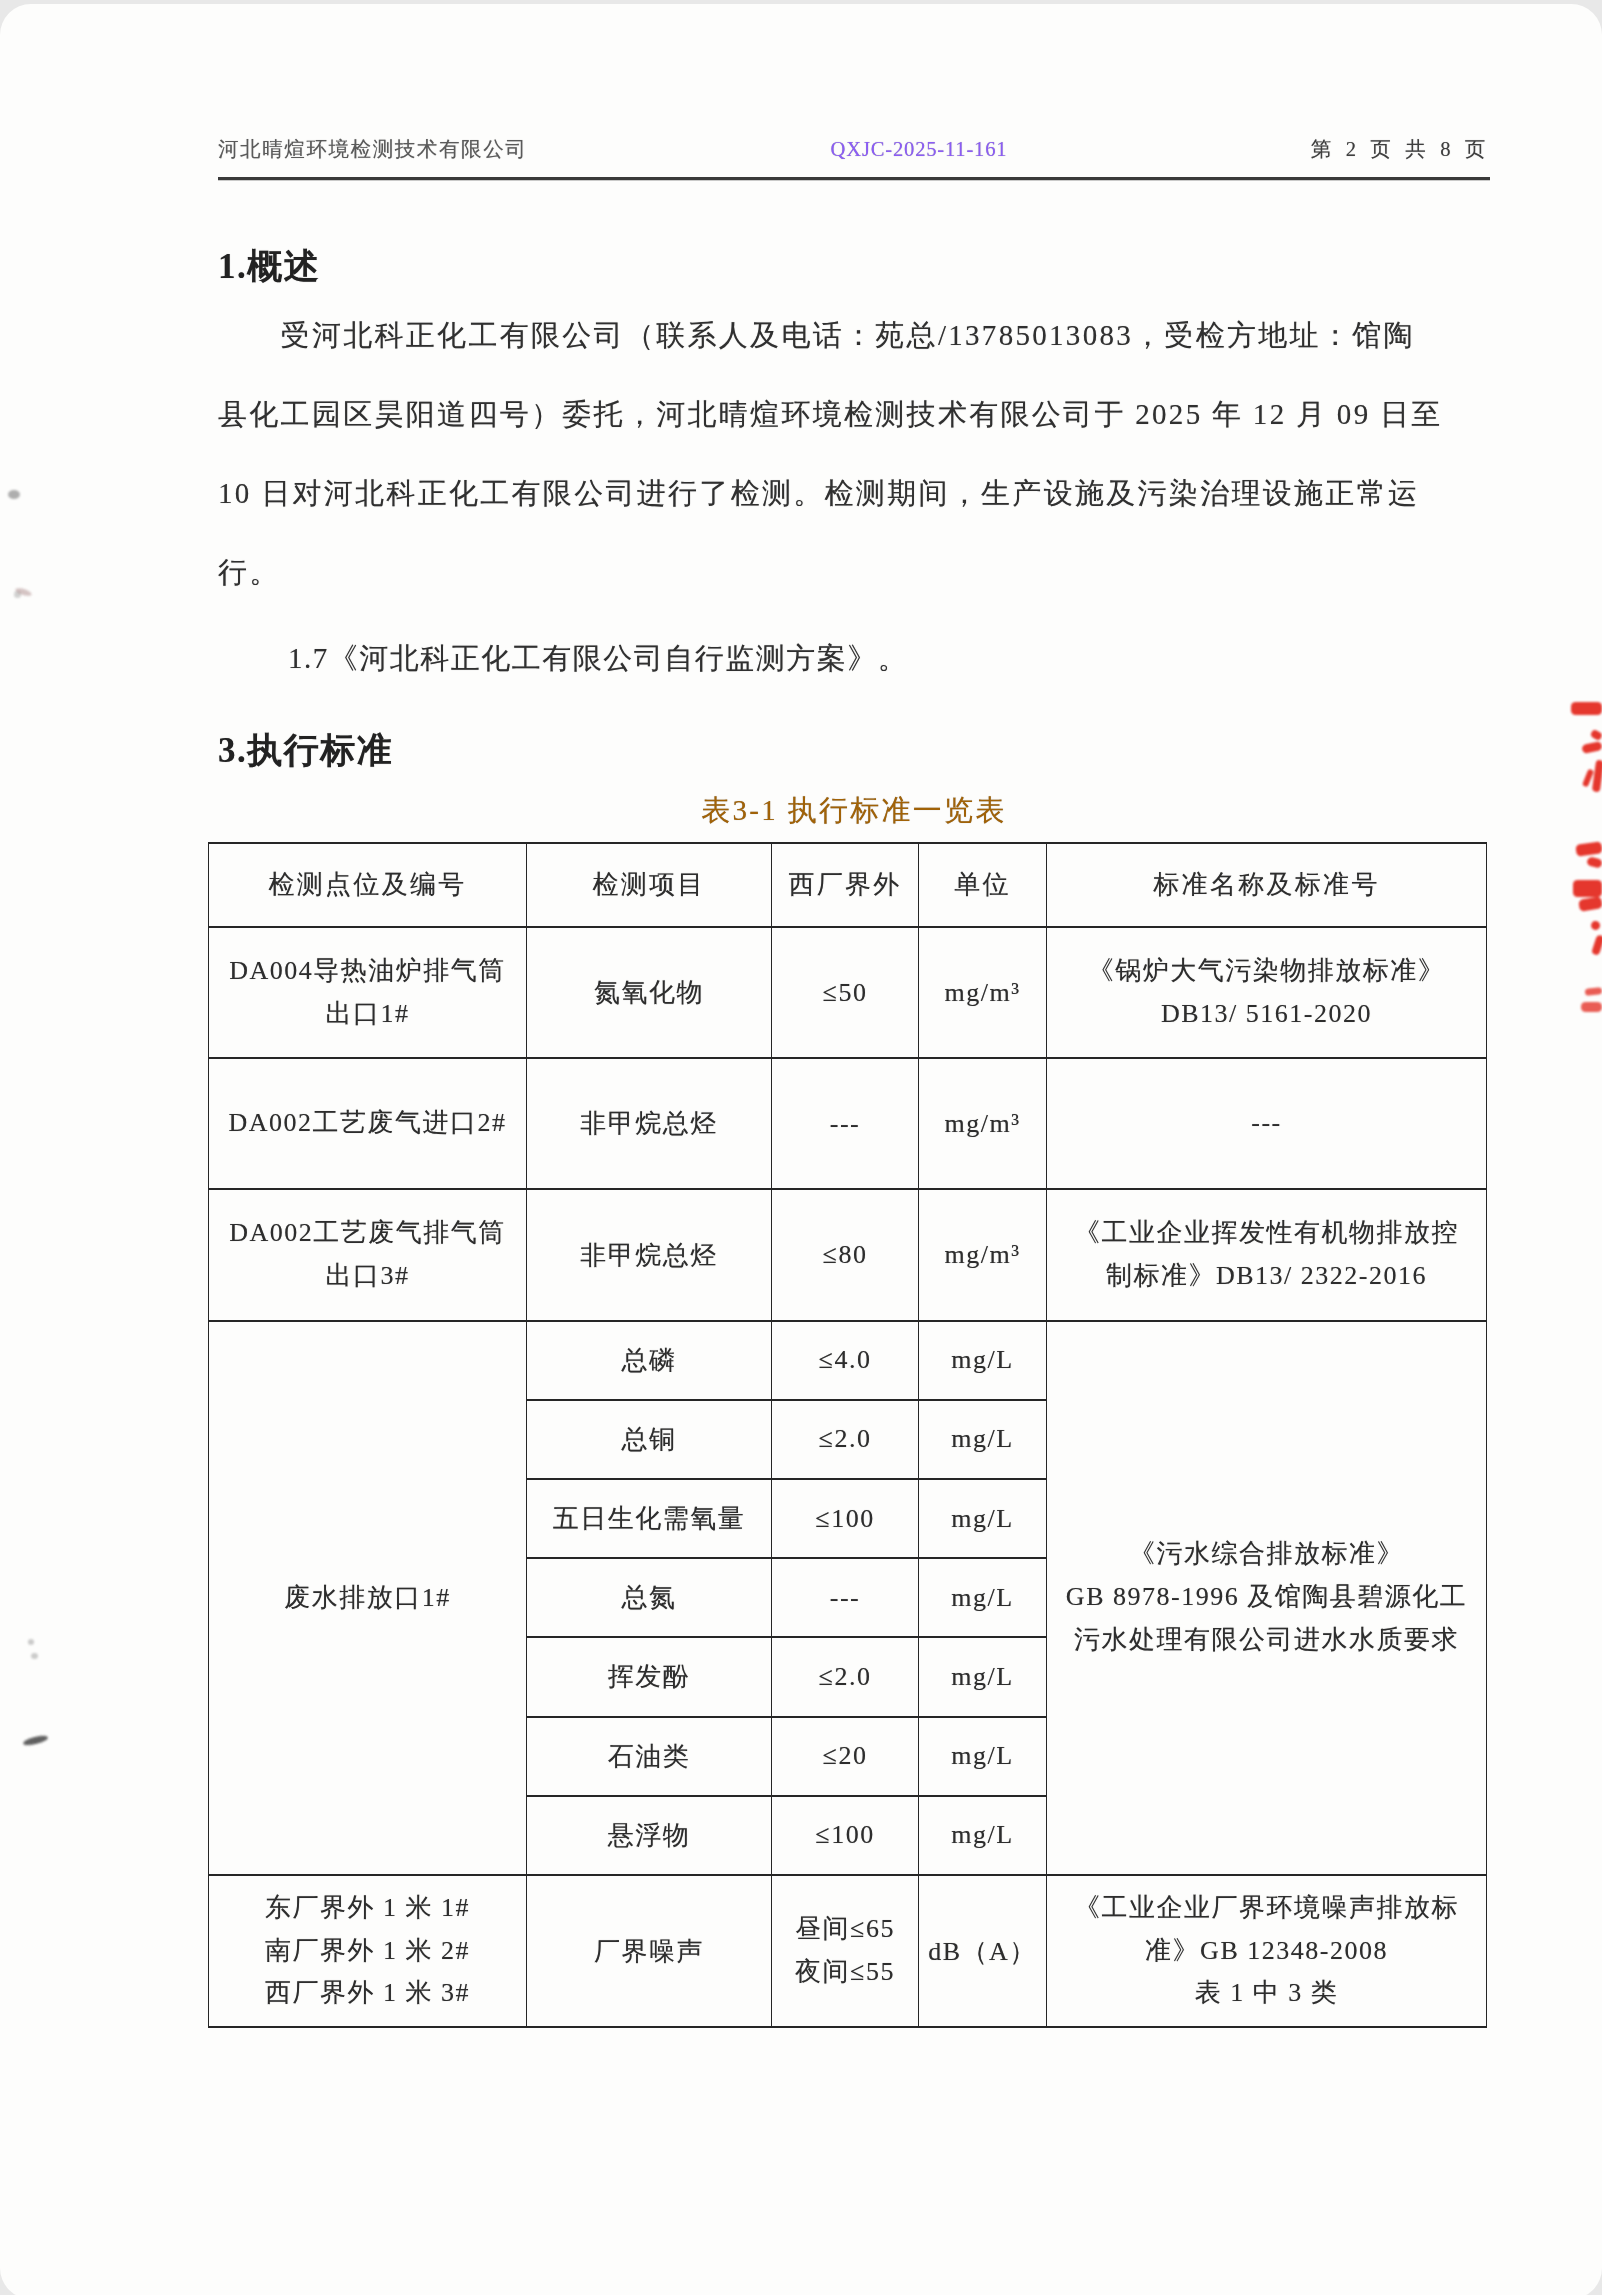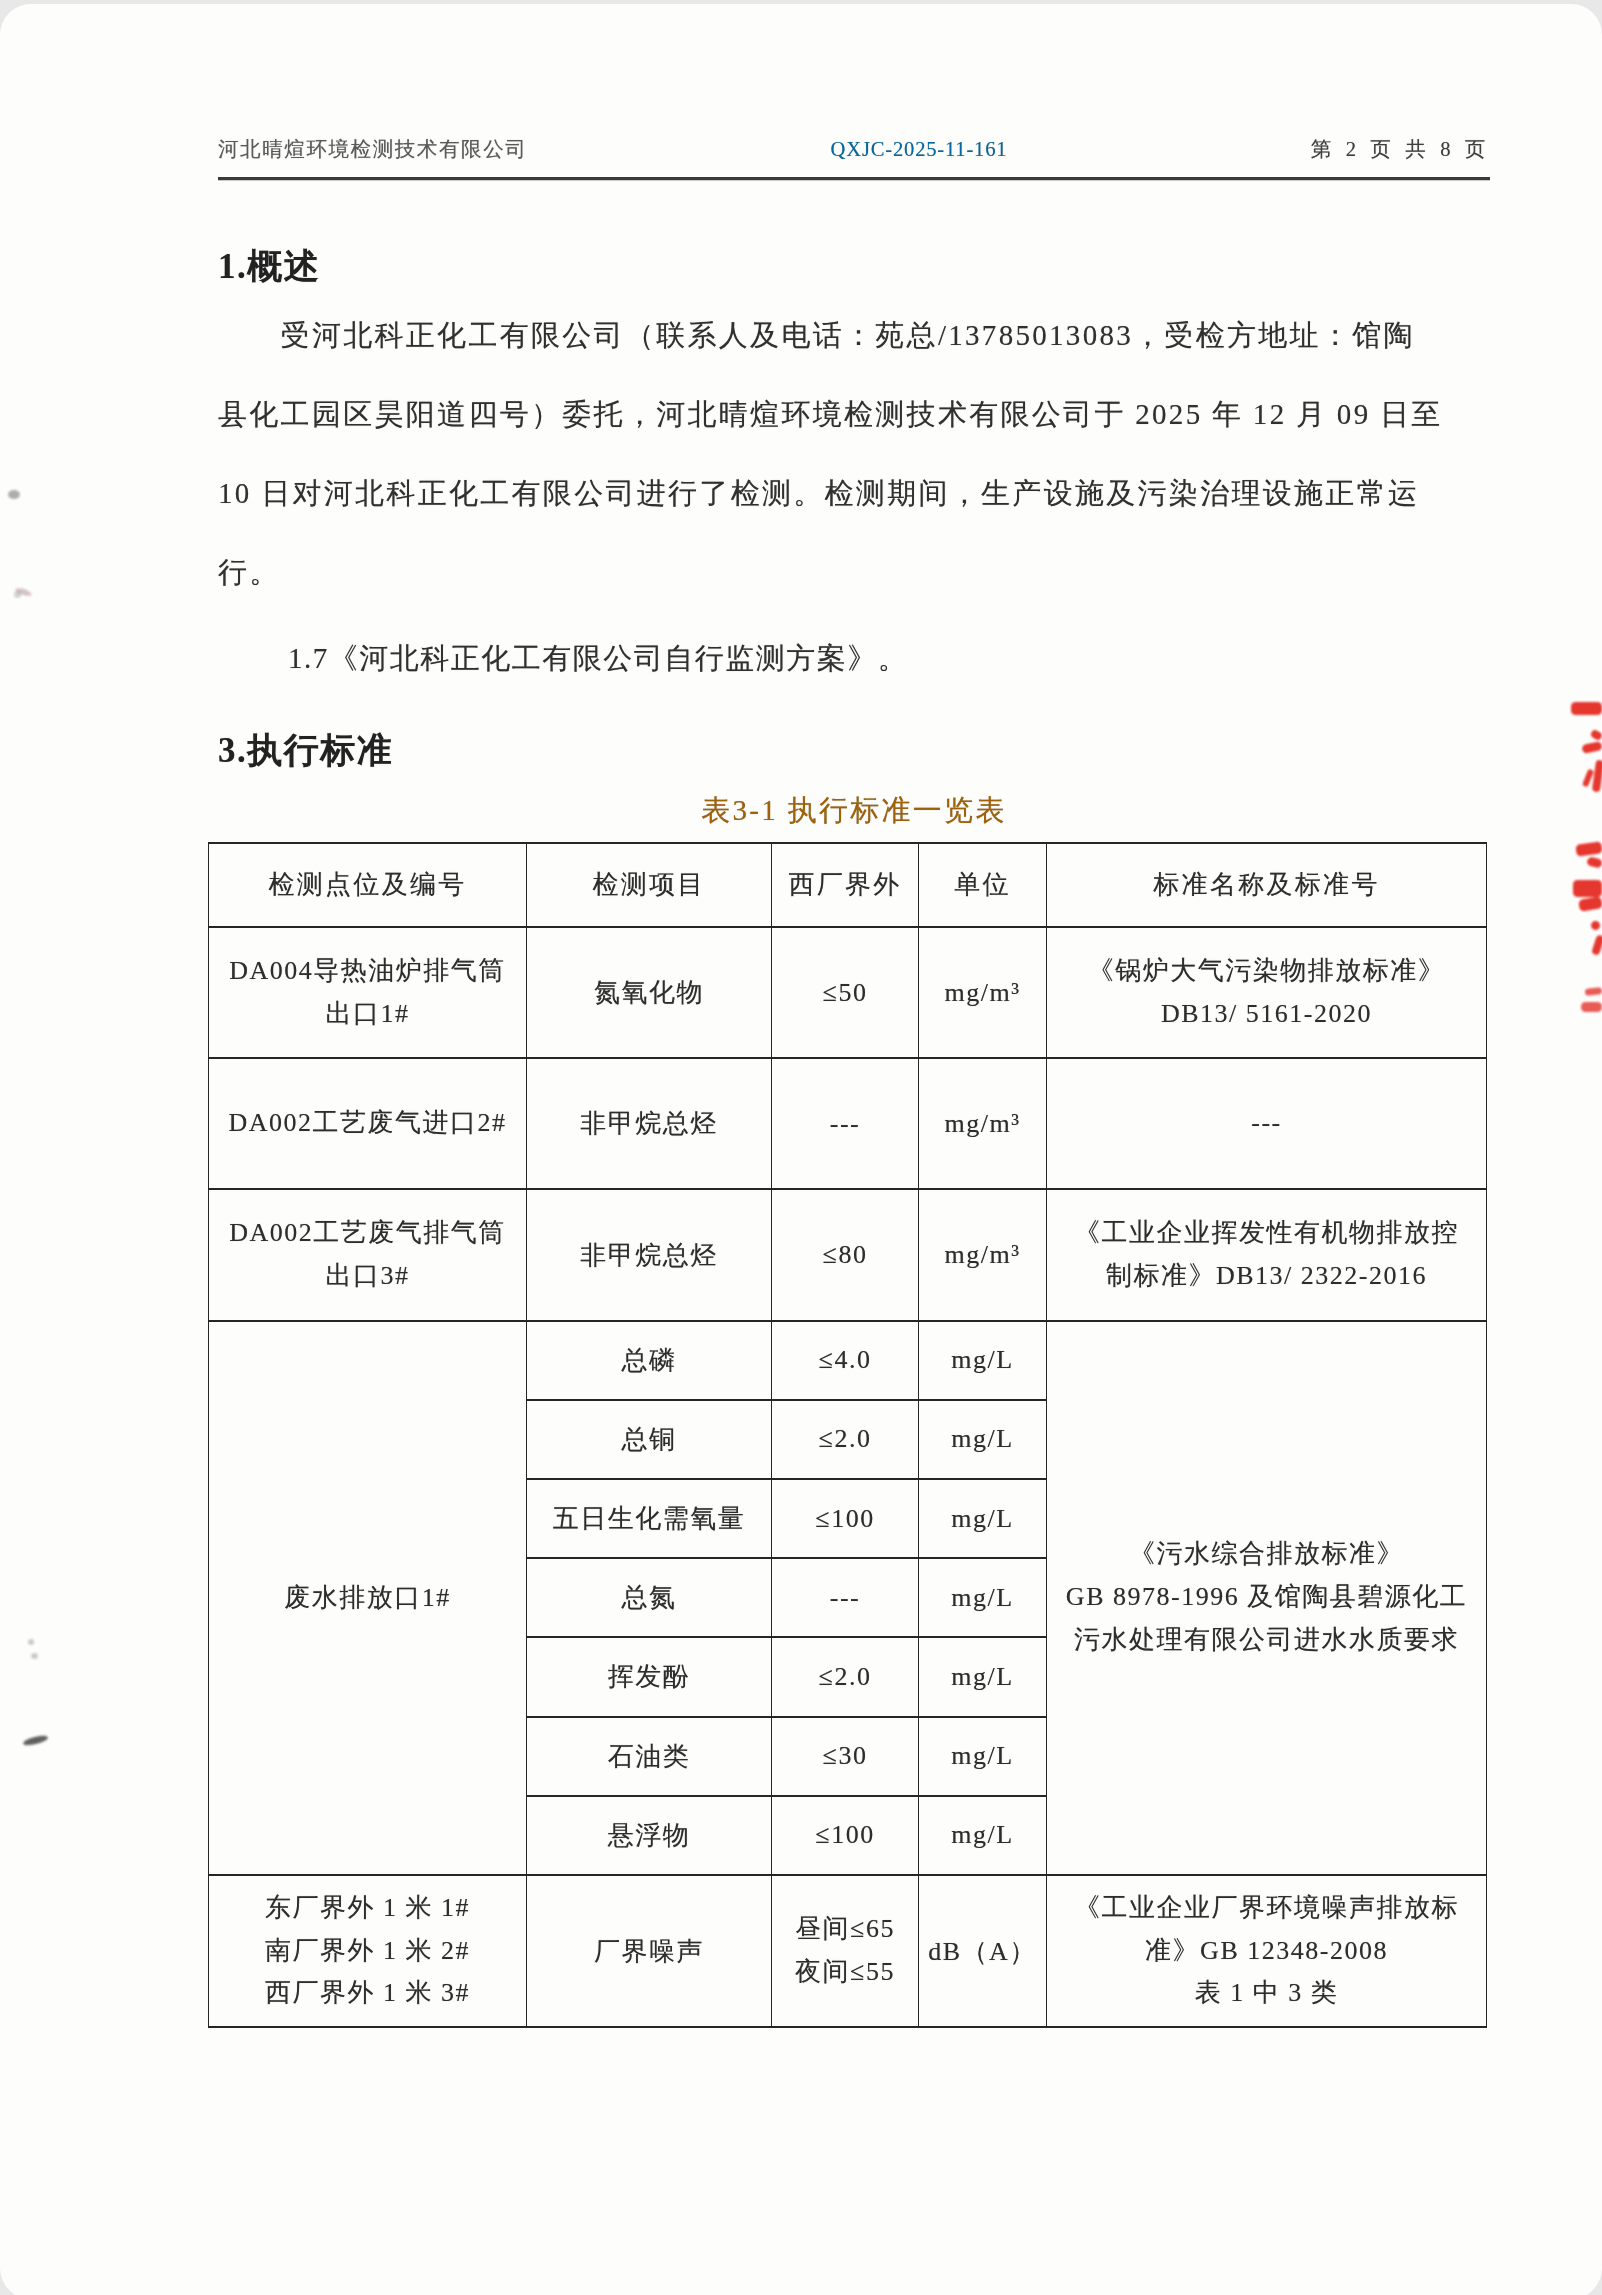--- a/index.html
+++ b/index.html
@@ -16,21 +16,21 @@
   }
   .scan{ text-shadow:0 0 0.8px rgba(40,40,40,.45); }
   .content{ padding:0 112px 0 218px; }
 
   
   .hdr{
     padding-top:131px;
     display:flex;justify-content:space-between;align-items:baseline;
     font-size:20.6px;color:#5a5a5a;letter-spacing:1.5px;
   }
-  .hdr .mid{color:#0369a1;letter-spacing:0.8px;}
+  .hdr .mid{color:#8b5cf6;letter-spacing:0.8px;}
   .hdr .right{letter-spacing:4.6px;color:#3f3f3f;}
   .hdr-rule{
     margin-top:13.8px;height:3.1px;background:#3a3a3a;
     box-shadow:0 0.8px 0 rgba(0,0,0,.25);
   }
 
   
   h1{
     font-size:35px;line-height:1.15;font-weight:bold;color:#222;
     margin:67px 0 0 0;letter-spacing:1.5px;
@@ -167,21 +167,21 @@
           <td>---</td>
           <td>mg/L</td>
         </tr>
         <tr class="water">
           <td>挥发酚</td>
           <td>≤2.0</td>
           <td>mg/L</td>
         </tr>
         <tr class="water">
           <td>石油类</td>
-          <td>≤30</td>
+          <td>≤20</td>
           <td>mg/L</td>
         </tr>
         <tr class="water">
           <td>悬浮物</td>
           <td>≤100</td>
           <td>mg/L</td>
         </tr>
 
         <tr class="noise">
           <td class="pre">东厂界外 1 米 1#

